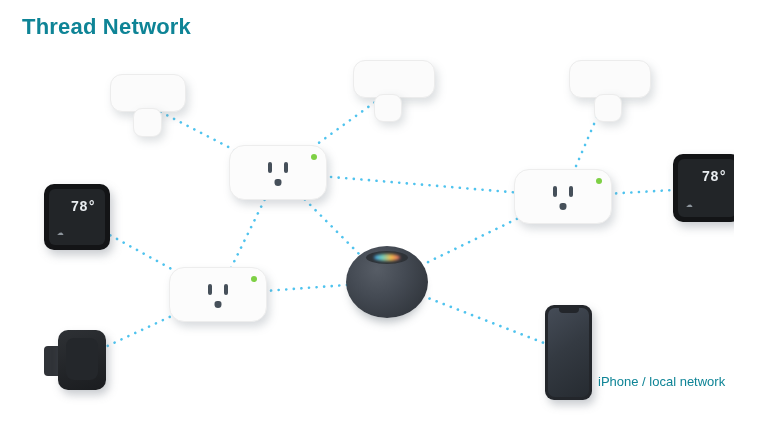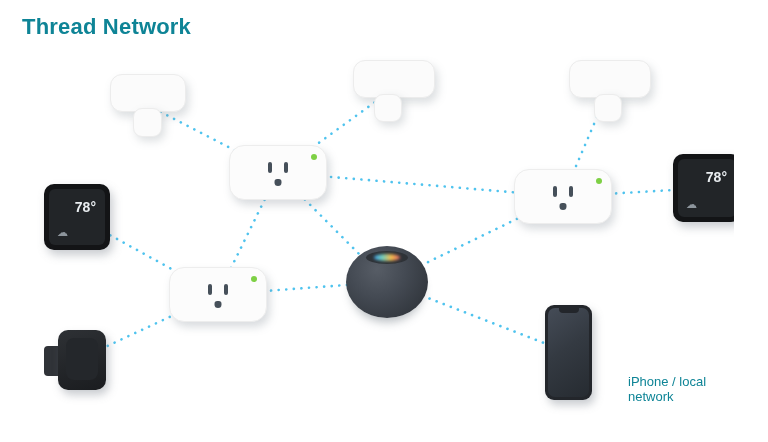--- a/index.html
+++ b/index.html
@@ -8,21 +8,21 @@
     background:#ffffff; font-family:"Liberation Sans", sans-serif;
   }
   #links { position:absolute; left:0; top:0; width:768px; height:442px; z-index:1; }
   #links line { stroke:var(--line,#4fc3ee); stroke-width:2.6; stroke-linecap:round; stroke-dasharray:0.1 7.5; }
 
   .title {
     position:absolute; left:22px; top:14px; margin:0; z-index:3;
     font-size:22px; font-weight:bold; color:var(--accent,#0e8496); letter-spacing:.2px;
   }
   .caption {
-    position:absolute; left:628px; top:374px; z-index:3;
+    position:absolute; left:598px; top:374px; z-index:3;
     font-size:13px; color:var(--accent,#0e8496);
   }
 
   .device { position:absolute; z-index:2; }
 
   
   .sensor-main {
     position:absolute; background:#fbfbfb; border:1px solid #ececec; border-radius:12px;
     box-shadow:3px 5px 9px rgba(120,130,140,.25);
   }
@@ -39,20 +39,21 @@
   .plug .led { position:absolute; top:8px; right:9px; width:6px; height:6px; border-radius:50%; background:var(--led,#7ed045); }
   .outlet { position:absolute; left:50%; top:50%; transform:translate(-50%,-50%); width:34px; height:30px; }
   .slot { position:absolute; top:4px; width:4px; height:11px; background:#46505a; border-radius:2px; }
   .slot.l { left:7px; } .slot.r { right:7px; }
   .ground { position:absolute; left:50%; transform:translateX(-50%); bottom:2px; width:7px; height:7px; background:#46505a; border-radius:3px 3px 4px 4px; }
 
   
   .thermo {
     background:#131416; border-radius:10px;
     box-shadow:3px 5px 10px rgba(100,110,120,.35);
+    font-family:Liberation Mono, monospace;
   }
   .thermo-inner { position:absolute; inset:5px; background:#222528; border-radius:6px; }
   .thermo-temp { position:absolute; top:10px; right:9px; color:#e9edf0; font-size:14px; font-weight:bold; }
   .thermo-icon { position:absolute; left:8px; bottom:7px; color:#8d959c; font-size:11px; line-height:1; }
 
   
   .homepod { width:82px; height:72px; }
   .homepod-body {
     position:absolute; inset:0; border-radius:50%;
     background:radial-gradient(circle at 38% 32%, #575d66 0%, #444a53 40%, #343940 75%, #2b2f35 100%);

